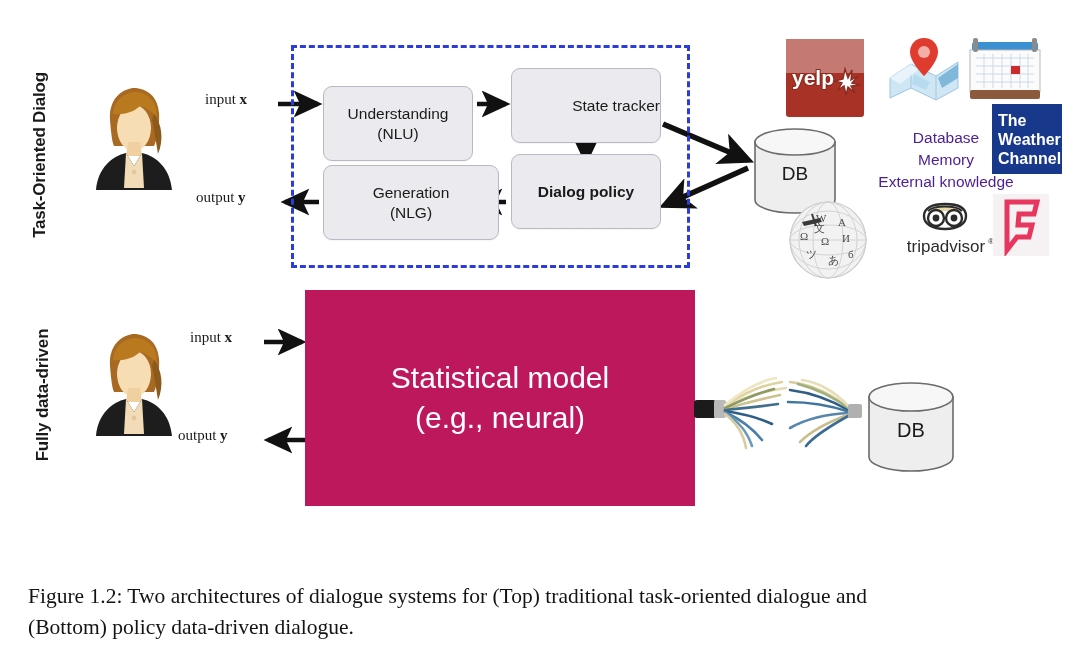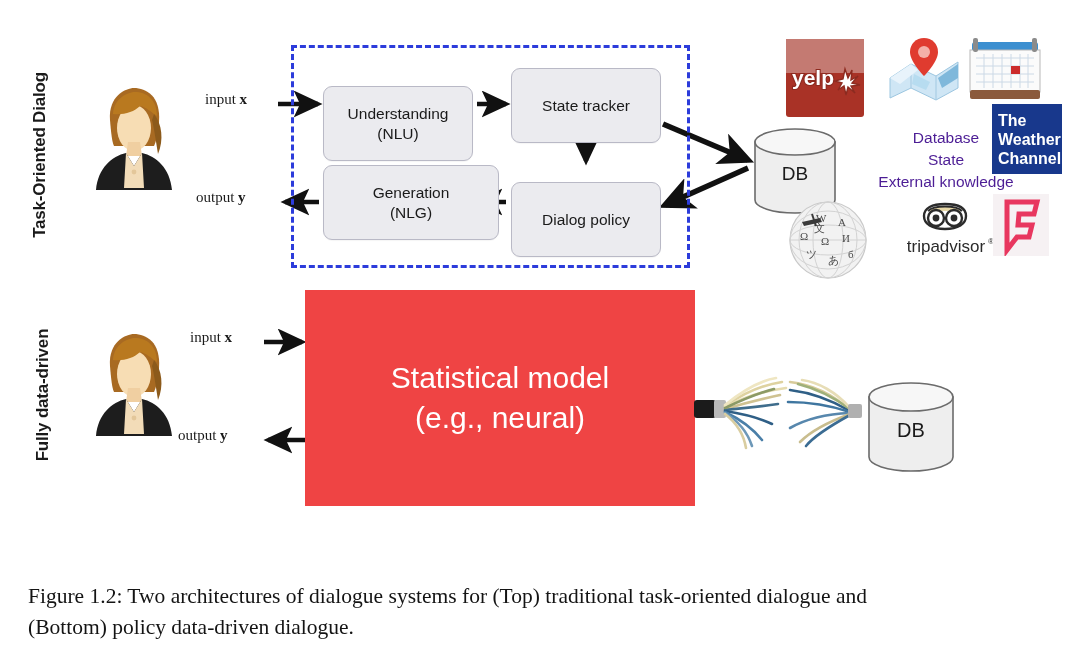--- a/index.html
+++ b/index.html
@@ -94,32 +94,32 @@
     align-items: center;
     justify-content: center;
     text-align: center;
     font-family: "Liberation Sans", sans-serif;
     font-size: 15.5px;
     color: #1a1a1a;
     line-height: 1.28;
     box-shadow: 0 1px 1px rgba(0,0,0,0.04);
   }
   #box-nlu    { left: 323px; top: 68px;  width: 150px; height: 75px; margin-top: 18px; }
-  #box-state  { left: 511px; top: 68px;  width: 150px; height: 75px; }
-  #box-policy { left: 511px; top: 182px; width: 150px; height: 75px; }
+  #box-state  { left: 511px; top: 68px;  width: 150px; height: 75px; justify-content: flex-end; }
+  #box-policy { left: 511px; top: 154px; width: 150px; height: 75px; font-weight: bold; }
   #box-nlg    { left: 323px; top: 165px; width: 176px; height: 75px; }
 
   
   #blue-box {
     position: absolute;
     left: 305px;
     top: 290px;
     width: 390px;
     height: 216px;
-    background: #ef4444;
+    background: #be185d;
     display: flex;
     flex-direction: column;
     align-items: center;
     justify-content: center;
     color: #ffffff;
     font-family: "Liberation Sans", sans-serif;
     font-size: 30px;
     line-height: 1.33;
     text-align: center;
   }
@@ -280,21 +280,21 @@
   </div>
 
   <svg class="db-cyl" id="db-top" viewBox="0 0 86 86">
     <path d="M3 14 L3 72 A40 13 0 0 0 83 72 L83 14 Z" fill="#eeeeee" stroke="#6b6b6b" stroke-width="1.6"></path>
     <ellipse cx="43" cy="14" rx="40" ry="13" fill="#f7f7f7" stroke="#6b6b6b" stroke-width="1.6"></ellipse>
     <text x="43" y="52" text-anchor="middle" font-family="Liberation Sans, sans-serif" font-size="19" fill="#1a1a1a">DB</text>
   </svg>
 
   <div id="knowledge-text">
     <div>Database</div>
-    <div>State</div>
+    <div>Memory</div>
     <div>External knowledge</div>
   </div>
 
   <svg class="logo" id="logo-yelp" viewBox="0 0 78 78">
     <rect x="0" y="0" width="78" height="78" rx="3" fill="#a93226"></rect>
     <rect x="0" y="0" width="78" height="34" fill="#c47a72"></rect>
     <g transform="translate(6,30)">
       <text x="0" y="16" font-family="Liberation Sans, sans-serif" font-weight="bold" font-size="21" fill="#ffffff" stroke="#8c2a1f" stroke-width="2.2" paint-order="stroke">yelp</text>
     </g>
     <g transform="translate(53,28)" fill="#ffffff" stroke="#8c2a1f" stroke-width="1.4">

